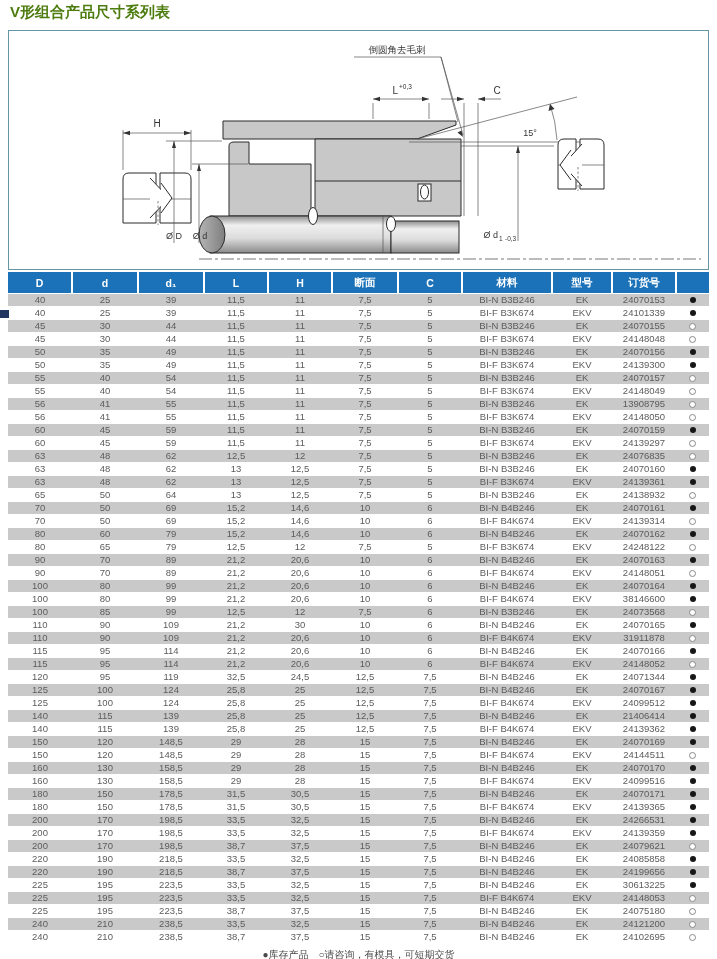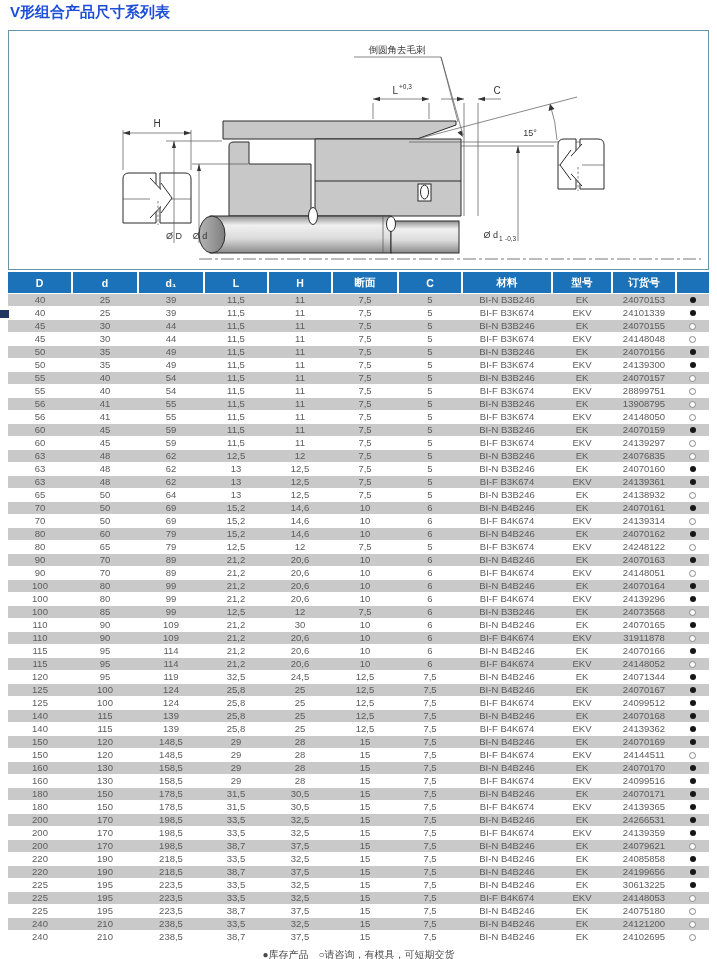--- a/index.html
+++ b/index.html
@@ -1,18 +1,18 @@
 <!DOCTYPE html>
 <html><head>
 <meta charset="utf-8">
 <style>
   html,body{margin:0;padding:0}
   body{width:717px;height:959px;overflow:hidden;background:#fff;position:relative;
        font-family:"Liberation Sans",sans-serif;}
-  .title{position:absolute;left:10px;top:3px;margin:0;font-size:15px;font-weight:bold;color:#1d4ed8;}
+  .title{position:absolute;left:10px;top:3px;margin:0;font-size:15px;font-weight:bold;color:#4d7c0f;}
   .diagram{position:absolute;left:8px;top:30px;width:699px;height:238px;border:1px solid #6496a6;background:#fff;}
   .dim-table{position:absolute;left:8px;top:272px;width:701px;border-collapse:collapse;table-layout:fixed;
              font-size:9.5px;color:#5c5c5c;}
   .dim-table th{background:#1b72b8;color:#fff;font-weight:bold;font-size:10.5px;height:21px;
                 border-left:2px solid #fff;border-bottom:1px solid #fff;padding:0;text-align:center;}
   .dim-table th:first-child{border-left:none;}
   .dim-table td{text-align:center;height:12px;line-height:12px;padding:0;border-bottom:1px solid #fff;
                 white-space:nowrap;overflow:hidden;}
   .dim-table tbody tr:nth-child(odd){background:#c9c9c9;}
   .dot{display:inline-block;vertical-align:middle;border-radius:50%;}
@@ -288,21 +288,21 @@
       <tr>
         <td>55</td>
         <td>40</td>
         <td>54</td>
         <td>11,5</td>
         <td>11</td>
         <td>7,5</td>
         <td>5</td>
         <td>BI-F B3K674</td>
         <td>EKV</td>
-        <td>28899751</td>
+        <td>24148049</td>
         <td><span class="dot open"></span></td>
       </tr>
       <tr>
         <td>56</td>
         <td>41</td>
         <td>55</td>
         <td>11,5</td>
         <td>11</td>
         <td>7,5</td>
         <td>5</td>
@@ -496,21 +496,21 @@
       <tr>
         <td>100</td>
         <td>80</td>
         <td>99</td>
         <td>21,2</td>
         <td>20,6</td>
         <td>10</td>
         <td>6</td>
         <td>BI-F B4K674</td>
         <td>EKV</td>
-        <td>24139296</td>
+        <td>38146600</td>
         <td><span class="dot filled"></span></td>
       </tr>
       <tr>
         <td>100</td>
         <td>85</td>
         <td>99</td>
         <td>12,5</td>
         <td>12</td>
         <td>7,5</td>
         <td>6</td>
@@ -613,21 +613,21 @@
       <tr>
         <td>140</td>
         <td>115</td>
         <td>139</td>
         <td>25,8</td>
         <td>25</td>
         <td>12,5</td>
         <td>7,5</td>
         <td>BI-N B4B246</td>
         <td>EK</td>
-        <td>24070168</td>
+        <td>21406414</td>
         <td><span class="dot filled"></span></td>
       </tr>
       <tr>
         <td>140</td>
         <td>115</td>
         <td>139</td>
         <td>25,8</td>
         <td>25</td>
         <td>12,5</td>
         <td>7,5</td>

